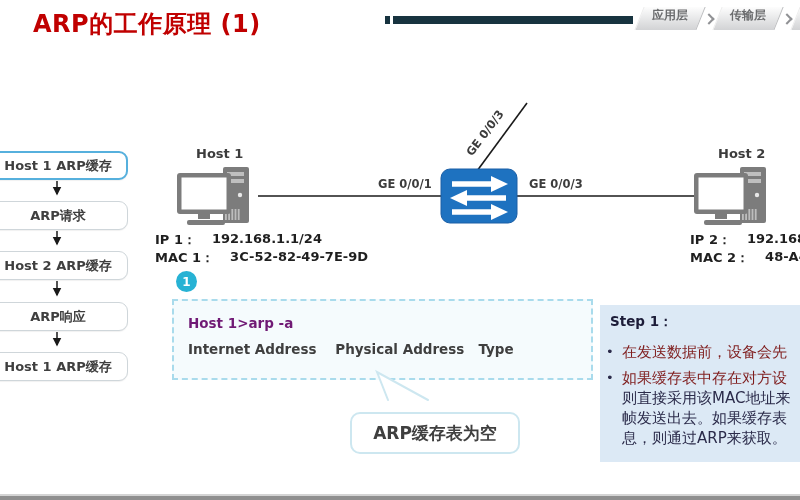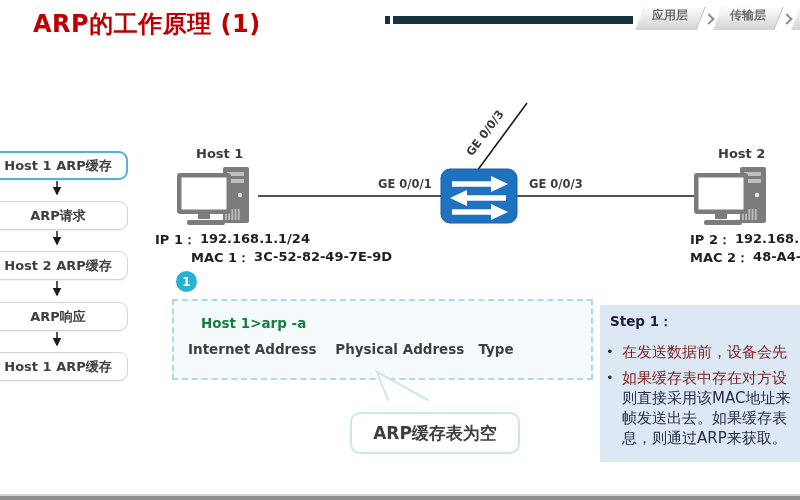--- a/index.html
+++ b/index.html
@@ -22,29 +22,29 @@
   .flow-box { position:absolute; left:-12px; width:140px; height:29px; background:#fff;
               border:1px solid #cfd6da; border-radius:9px; display:flex; align-items:center; justify-content:center;
               font-size:13px; font-weight:bold; color:#3f3f3f; white-space:nowrap; box-shadow:0 1px 1px rgba(0,0,0,.06); }
   .flow-box.active { border:2px solid #56b0dd; }
   .fb1{top:151px}.fb2{top:201px}.fb3{top:251px}.fb4{top:302px}.fb5{top:352px}
 
   
   .host-label { position:absolute; font-size:13px; font-weight:bold; color:#3c3c3c; }
   .ge-label { position:absolute; font-size:11.5px; font-weight:bold; color:#3c3c3c; white-space:nowrap; }
   .ge-rot { transform:rotate(-53deg); transform-origin:center; }
-  .addr-line { position:absolute; display:flex; gap:4px; font-size:13px; font-weight:bold; color:#1f1f1f; white-space:nowrap; }
+  .addr-line { position:absolute; display:flex; gap:16px; font-size:13px; font-weight:bold; color:#1f1f1f; white-space:nowrap; }
 
   
   .badge { position:absolute; left:176px; top:271px; width:21px; height:21px; border-radius:50%;
            background:#27b2d4; color:#fff; font-size:12px; font-weight:bold;
            display:flex; align-items:center; justify-content:center; }
   .terminal { position:absolute; left:172px; top:299px; width:421px; height:81px;
               border:2px dashed #a9dbec; background:#f5fbfd; padding:14px 0 0 14px; }
-  .terminal .cmd { font-size:13.5px; font-weight:600; color:#15803d; white-space:pre;margin-left:13px; }
+  .terminal .cmd { font-size:13.5px; font-weight:600; color:#701a75; white-space:pre; }
   .terminal .hdr { margin-top:10px; font-size:13.5px; font-weight:600; color:#3f3f3f; white-space:pre; }
   .callout { position:absolute; left:350px; top:412px; width:170px; height:42px;
              border:2px solid #cde7f0; border-radius:10px; background:#fff;
              display:flex; align-items:center; justify-content:center;
              font-size:17px; font-weight:600; color:#3f3f3f; white-space:nowrap; }
 
   
   .step-panel { position:absolute; left:600px; top:305px; width:232px; height:157px; background:#dce9f5; padding-top:8px; }
   .step-title { padding-left:10px; font-size:13.5px; font-weight:bold; color:#1c1c38; }
   .bullet-row { display:flex; margin-top:11px; padding-left:6px; }
@@ -91,21 +91,21 @@
   <div class="host-label" style="left:196px; top:146px;">Host 1</div>
   <div class="host-label" style="left:718px; top:146px;">Host 2</div>
   <div class="ge-label" style="left:378px; top:177px;">GE 0/0/1</div>
   <div class="ge-label" style="left:529px; top:177px;">GE 0/0/3</div>
   <div class="ge-label ge-rot" style="left:458px; top:126px;">GE 0/0/3</div>
 
   <div class="addr-line" style="left:155px; top:231px;">
     <span>IP 1：</span>
     <span>192.168.1.1/24</span>
   </div>
-  <div class="addr-line" style="left:155px; top:249px;margin-left:36px;">
+  <div class="addr-line" style="left:155px; top:249px;">
     <span>MAC 1：</span>
     <span>3C-52-82-49-7E-9D</span>
   </div>
   <div class="addr-line" style="left:690px; top:231px;">
     <span>IP 2：</span>
     <span>192.168.1.2</span>
   </div>
   <div class="addr-line" style="left:690px; top:249px;">
     <span>MAC 2：</span>
     <span>48-A4-72</span>

